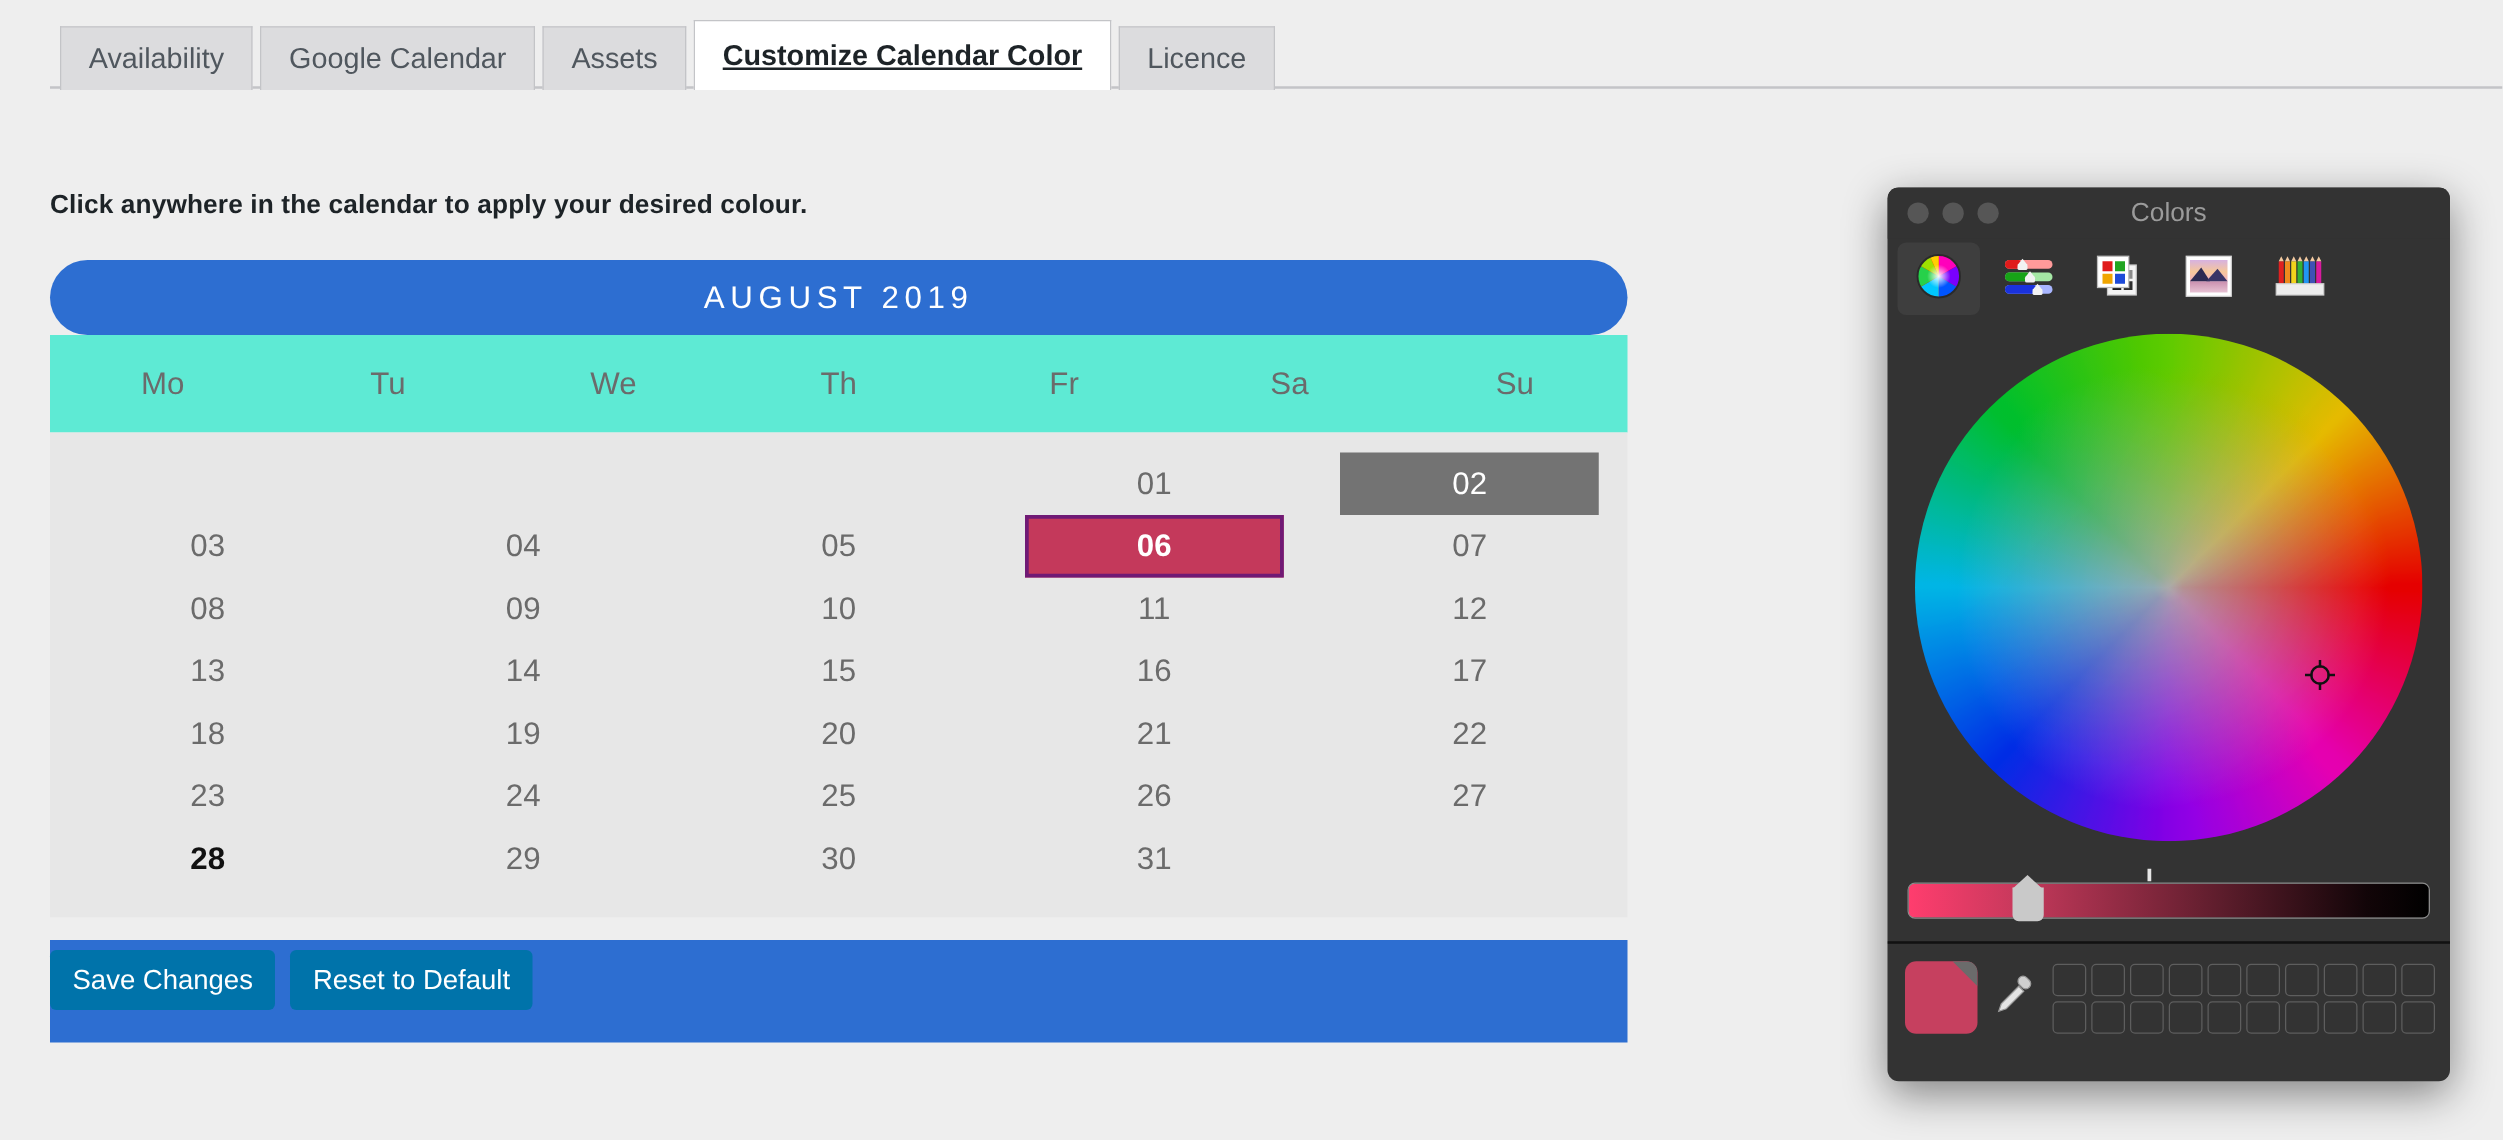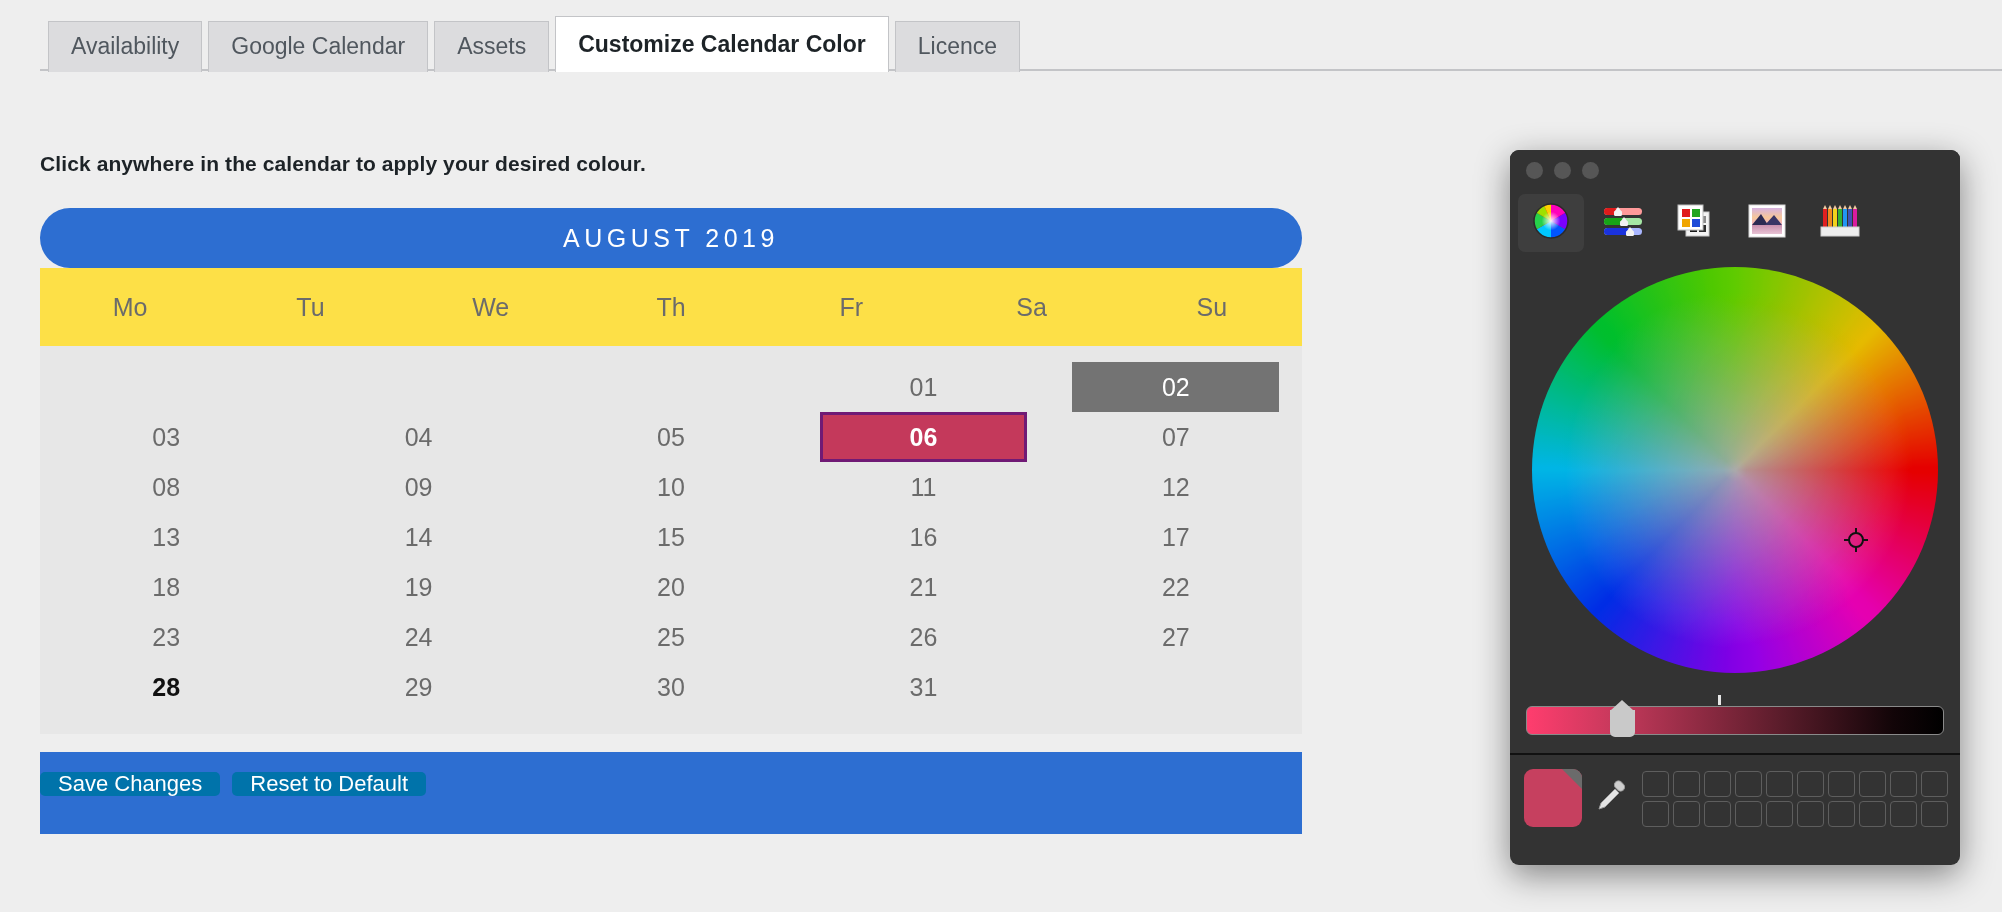--- a/index.html
+++ b/index.html
@@ -51,20 +51,21 @@
     cursor: pointer;
     user-select: none;
   }
   .tab.active {
     background: #ffffff;
     color: #1d2327;
     font-weight: bold;
     border-color: #c3c4c7;
     padding: 16px 22px 16px 22px;
     z-index: 3;
+    text-decoration: underline;
   }
 
   
   .instruction {
     position: absolute;
     left: 40px; top: 152px;
     font-size: 21px;
     font-weight: bold;
     color: #1d2327;
     letter-spacing: 0.1px;
@@ -81,21 +82,21 @@
     height: 60px;
     display: flex;
     align-items: center;
     justify-content: center;
     font-size: 25px;
     letter-spacing: 4.5px;
     cursor: pointer;
     border-radius: 30px;
   }
   .cal-weekdays {
-    background: #fde047;
+    background: #5eead4;
     display: grid;
     grid-template-columns: repeat(7, 1fr);
     height: 78px;
     align-items: center;
   }
   .cal-weekdays div {
     text-align: center;
     color: #6b6b6b;
     font-size: 25px;
   }
@@ -150,25 +151,24 @@
     left: 40px; top: 760px;
     display: flex;
     gap: 12px;
   }
   .wp-btn {
     background: #0073aa;
     color: #ffffff;
     font-size: 22px;
     border: none;
     border-radius: 5px;
-    padding: 1px 18px;
+    padding: 13px 18px;
     cursor: pointer;
     font-family: "Liberation Sans", sans-serif;
     line-height: 1;
-    margin-top: 12px;
   }
 
   
   .colors-panel {
     position: absolute;
     left: 1510px; top: 150px;
     width: 450px;
     height: 715px;
     background: #333333;
     border-radius: 9px;
@@ -465,20 +465,21 @@
   <button class="wp-btn" style="background: rgb(0, 115, 170);">Reset to Default</button>
 </div>
 
 <div class="colors-panel">
   <div class="cp-titlebar">
     <div class="cp-lights">
       <span></span>
       <span></span>
       <span></span>
     </div>
+    <div class="cp-title">Colors</div>
   </div>
 
   <div class="cp-toolbar">
     <div class="cp-tool active">
       <span>
         <svg width="40" height="40" viewBox="0 0 40 40">
           <defs>
             <radialGradient id="wgW" cx="50%" cy="50%" r="50%">
               <stop offset="0%" stop-color="#ffffff" stop-opacity="0.95"></stop>
               <stop offset="55%" stop-color="#ffffff" stop-opacity="0"></stop>

